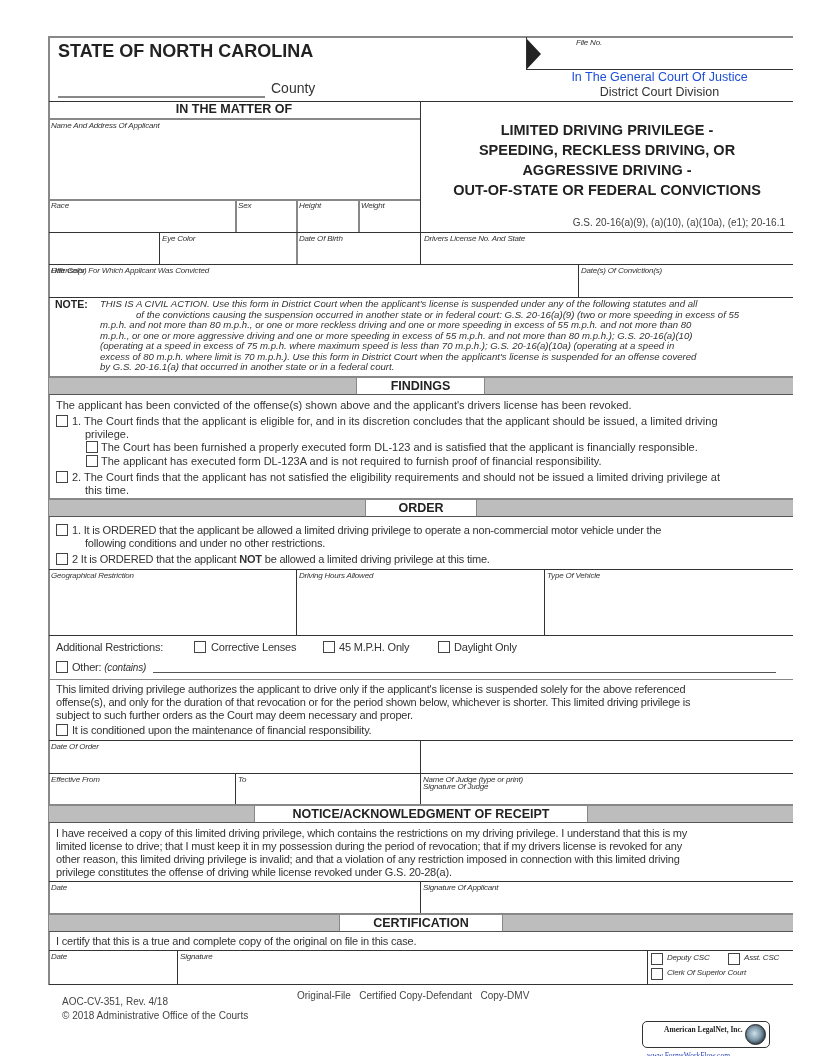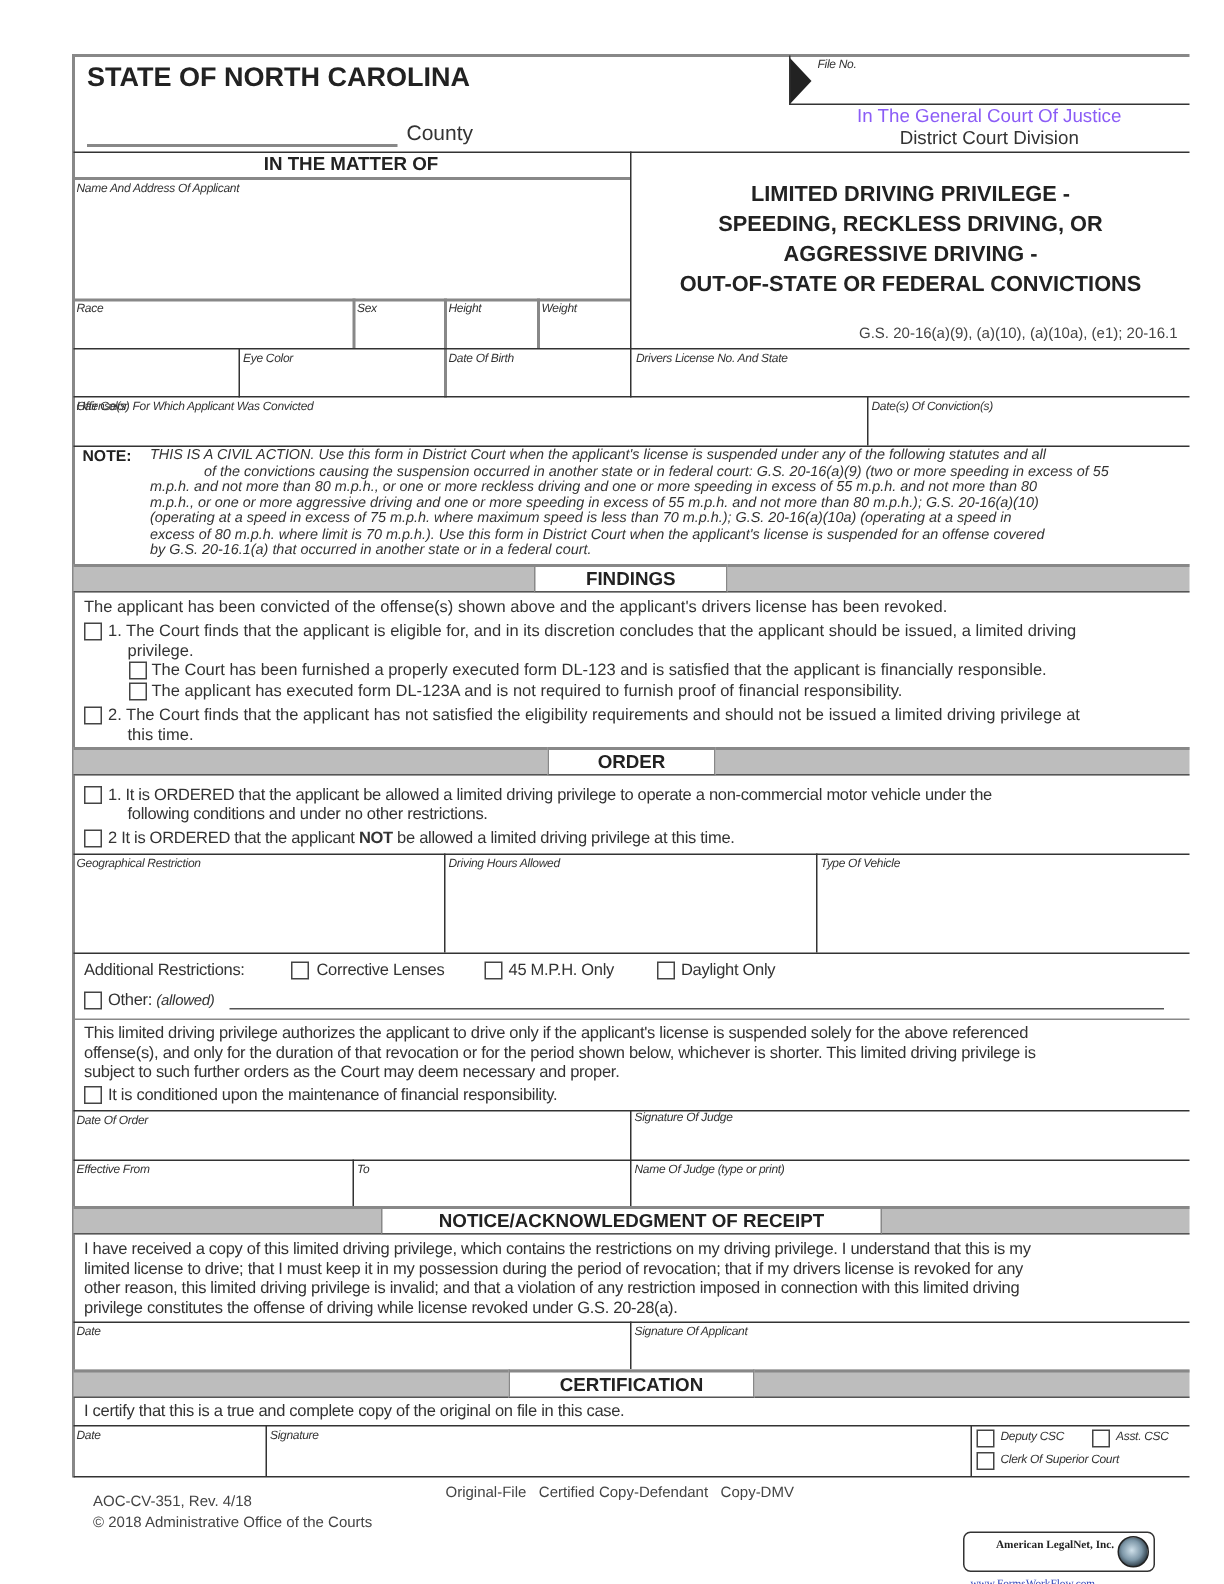--- a/index.html
+++ b/index.html
@@ -26,24 +26,24 @@
 <div class="vl-g" style="left:48px;top:36px;height:949px;"></div>
 
 <div class="abs" style="left:58px;top:41px;font-size:18px;font-weight:bold;color:#222;">STATE OF NORTH CAROLINA</div>
 
 <div class="hl-g" style="left:58px;top:96px;width:207px;border-top-width:2px;"></div>
 <div class="abs" style="left:271px;top:80px;font-size:14px;color:#333;">County</div>
 
 <div class="abs" style="left:526px;top:38px;width:0;height:0;border-top:16px solid transparent;border-bottom:16px solid transparent;border-left:15px solid #222;"></div>
 <div class="hl-g" style="left:526px;top:36px;width:267px;"></div>
 <div class="vl" style="left:526px;top:37px;height:33px;"></div>
-<div class="lbl" style="left:545px;top:38px;">File No.</div>
+<div class="lbl" style="left:576px;top:38px;">File No.</div>
 <div class="abs" style="left:545px;top:48px;width:240px;height:20px;"></div>
 <div class="hl" style="left:526px;top:69px;width:267px;"></div>
-<div class="abs" style="left:526px;top:70px;width:267px;text-align:center;font-size:12.5px;color:#8b5cf6;">In The General Court Of Justice</div>
+<div class="abs" style="left:526px;top:70px;width:267px;text-align:center;font-size:12.5px;color:#1d4ed8;">In The General Court Of Justice</div>
 <div class="abs" style="left:526px;top:85px;width:267px;text-align:center;font-size:12.5px;color:#333;">District Court Division</div>
 
 <div class="hl" style="left:49px;top:101px;width:744px;"></div>
 <div class="abs" style="left:49px;top:102px;width:370px;text-align:center;font-weight:bold;font-size:12.5px;color:#222;">IN THE MATTER OF</div>
 <div class="hl-g" style="left:49px;top:118px;width:371px;"></div>
 <div class="vl" style="left:420px;top:101px;height:131px;"></div>
 
 <div class="lbl" style="left:51px;top:121px;">Name And Address Of Applicant</div>
 <div class="abs" style="left:50px;top:132px;width:368px;height:66px;"></div>
 
@@ -138,36 +138,36 @@
 <div class="cb" style="left:194px;top:641px;"></div>
 <div class="txt cond" style="left:211px;top:641px;">Corrective Lenses</div>
 <div class="cb" style="left:323px;top:641px;"></div>
 <div class="txt cond" style="left:339px;top:641px;">45 M.P.H. Only</div>
 <div class="cb" style="left:438px;top:641px;"></div>
 <div class="txt cond" style="left:454px;top:641px;">Daylight Only</div>
 
 <div class="cb" style="left:56px;top:661px;"></div>
 <div class="txt cond" style="left:72px;top:661px;">
   <span>Other:</span>
-  <i style="font-size:10px;">(allowed)</i>
+  <i style="font-size:10px;">(contains)</i>
 </div>
 <div class="hl" style="left:153px;top:672px;width:623px;border-top-color:#555;"></div>
 
 <div class="hl-g" style="left:49px;top:679px;width:744px;border-top-width:1px;"></div>
 <div class="txt cond" style="left:56px;top:683px;">This limited driving privilege authorizes the applicant to drive only if the applicant's license is suspended solely for the above referenced</div>
 <div class="txt cond" style="left:56px;top:696px;">offense(s), and only for the duration of that revocation or for the period shown below, whichever is shorter. This limited driving privilege is</div>
 <div class="txt cond" style="left:56px;top:709px;">subject to such further orders as the Court may deem necessary and proper.</div>
 <div class="cb" style="left:56px;top:724px;"></div>
 <div class="txt cond" style="left:72px;top:724px;">It is conditioned upon the maintenance of financial responsibility.</div>
 
 <div class="hl" style="left:49px;top:740px;width:744px;"></div>
 <div class="lbl" style="left:51px;top:742px;">Date Of Order</div>
 <div class="abs" style="left:50px;top:752px;width:368px;height:20px;"></div>
 <div class="vl" style="left:420px;top:740px;height:65px;"></div>
-<div class="lbl" style="left:423px;top:740px;">Signature Of Judge</div>
+<div class="lbl" style="left:423px;top:782px;">Signature Of Judge</div>
 <div class="abs" style="left:422px;top:752px;width:370px;height:20px;"></div>
 <div class="hl" style="left:49px;top:773px;width:744px;"></div>
 <div class="lbl" style="left:51px;top:775px;">Effective From</div>
 <div class="abs" style="left:50px;top:785px;width:183px;height:19px;"></div>
 <div class="vl" style="left:235px;top:773px;height:32px;"></div>
 <div class="lbl" style="left:238px;top:775px;">To</div>
 <div class="abs" style="left:237px;top:785px;width:181px;height:19px;"></div>
 <div class="lbl" style="left:423px;top:775px;">Name Of Judge (type or print)</div>
 <div class="abs" style="left:422px;top:785px;width:370px;height:19px;"></div>
 

